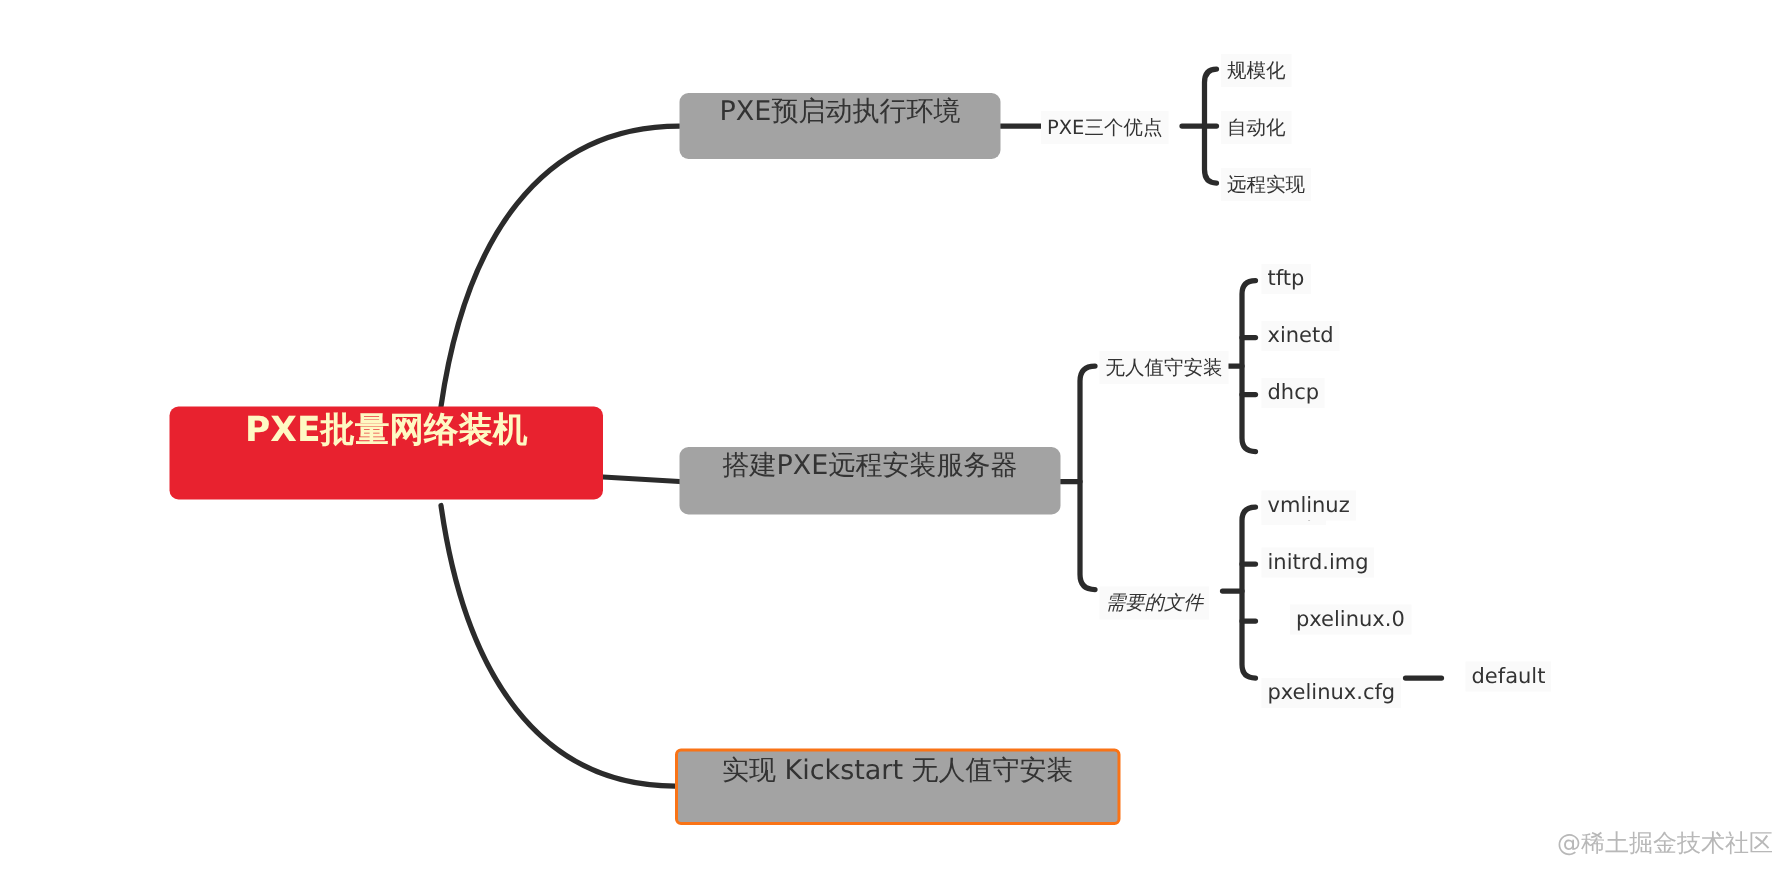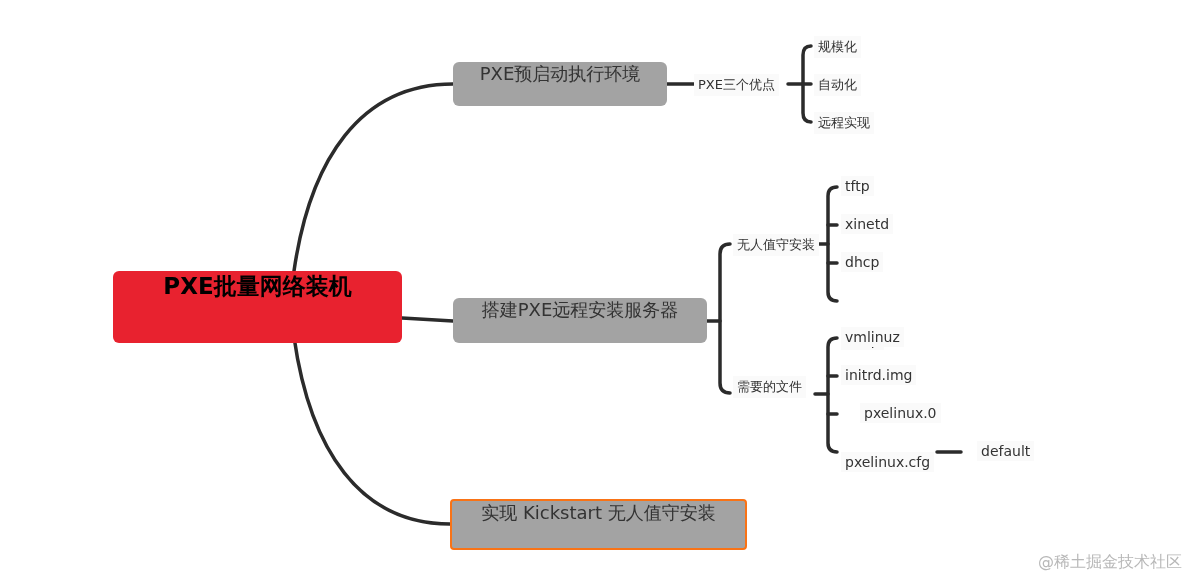--- a/index.html
+++ b/index.html
@@ -1,22 +1,22 @@
 <!DOCTYPE html>
 <html><head>
 <meta charset="utf-8">
 <style>
   html, body { margin:0; padding:0; background:#ffffff; }
   body { width:1190px; height:579px; position:relative; overflow:hidden;
          font-family:"DejaVu Sans","Liberation Sans",sans-serif; color:#333; }
   svg.lines { position:absolute; left:0; top:0; width:1190px; height:579px; }
   .node { position:absolute; box-sizing:border-box; white-space:nowrap;
           display:flex; justify-content:center; }
-  .root { left:113px; top:271px; width:289px; height:72px; background:#e8222f;
-          border-radius:6px; color:#000000; font-weight:bold; font-size:23px; }
+  .root { left:113px; top:271px; width:289px; height:62px; background:#e8222f;
+          border-radius:6px; color:#fef9c3; font-weight:bold; font-size:23px; }
   .main { background:#a3a3a3; border-radius:6px; font-size:18px; color:#333; }
   .main.boxed { border:2px solid #f97316; border-radius:4px; }
   .sub { font-size:13px; color:#333; background:#fafafa; padding:2px 4px; }
   .leaf { font-size:14px; color:#333; background:#fafafa; padding:2px 4px; }
   .watermark { position:absolute; right:8px; bottom:6px; font-size:16px; color:#b8b8b8; }
 </style>
 </head>
 <body>
 
 <svg class="lines" viewBox="0 0 1190 579">
@@ -81,21 +81,21 @@
 <div class="node leaf" style="left:841px;top:214px;">
     <span>xinetd</span>
   </div>
 <div class="node leaf" style="left:841px;top:252px;">
     <span>dhcp</span>
   </div>
 <div class="node leaf" style="left:841px;top:290px;margin-top:40px;">
     <span>vsftp</span>
   </div>
 
-<div class="node sub" style="left:733px;top:376px;">
+<div class="node sub" style="left:733px;top:391px;font-style:italic;">
   <span>需要的文件</span>
 </div>
 <div class="node leaf" style="left:841px;top:327px;">
     <span>vmlinuz</span>
   </div>
 <div class="node leaf" style="left:841px;top:365px;">
     <span>initrd.img</span>
   </div>
 <div class="node leaf" style="left:841px;top:403px;margin-left:19px;">
     <span>pxelinux.0</span>

